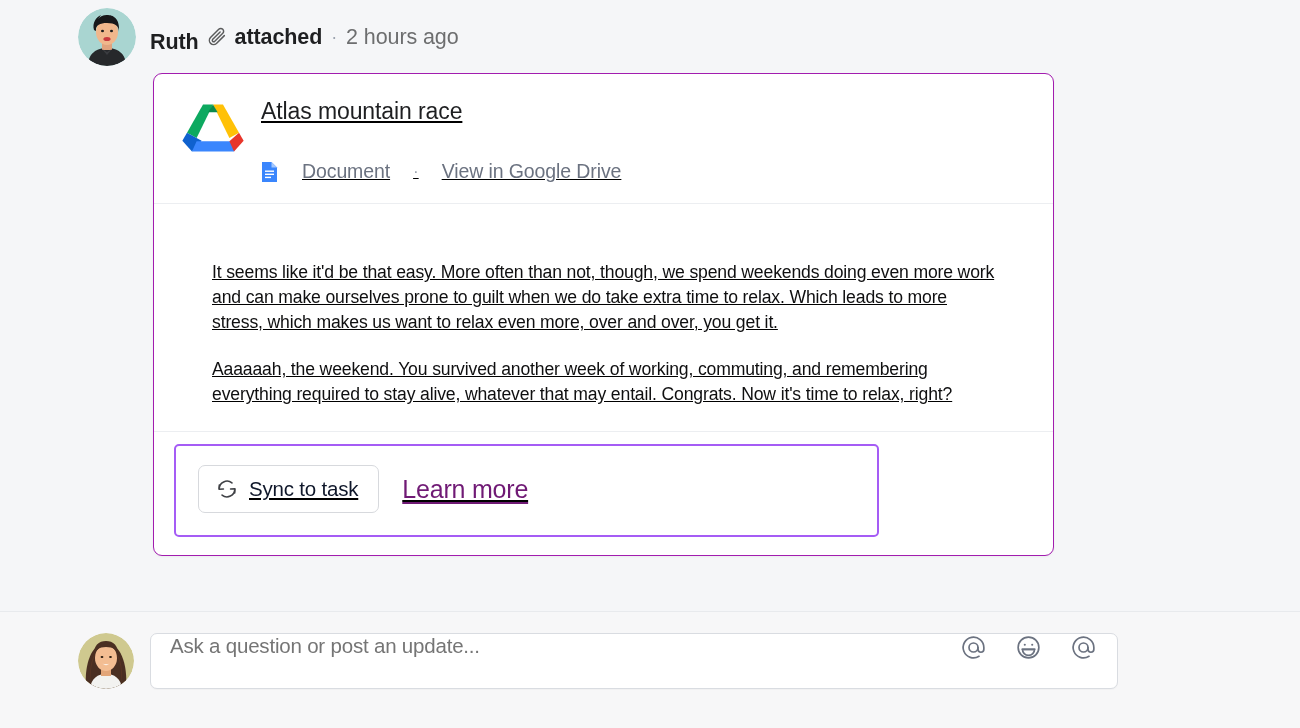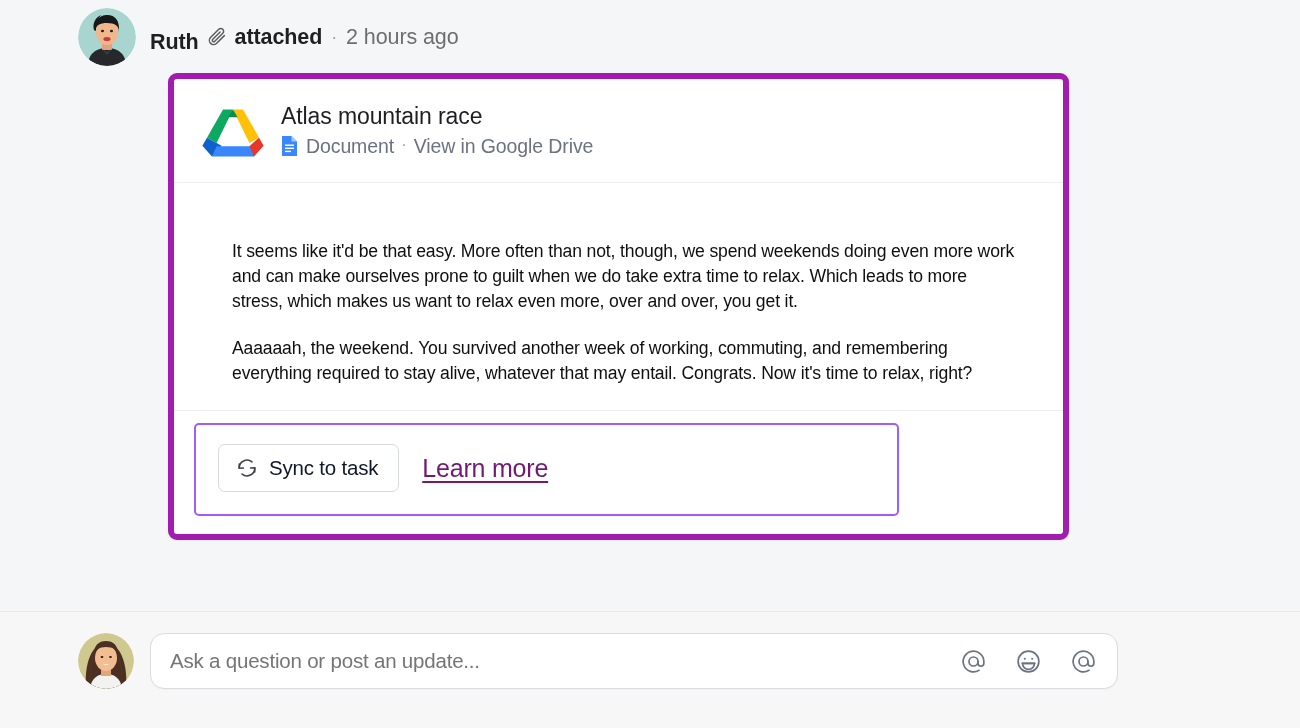--- a/index.html
+++ b/index.html
@@ -48,27 +48,28 @@
   .author { color: #1e1f21; font-weight: 600; margin-top: 10px; }
   .verb   { color: #1e1f21; font-weight: 600; }
   .dot-sep { color: #9ca3af; font-size: 18px; padding: 0 2px; }
   .timestamp { color: #6d6e6f; font-weight: 400; }
   .clip-icon { display:flex; align-items:center; color:#5a5b5c; }
   .clip-icon svg { display:block; }
 
   
   .card {
     position: absolute;
-    left: 168px; top: 73px;
+    left: 153px; top: 73px;
     width: 901px;
     background: #ffffff;
-    border: 6px solid #a21caf;
+    border: 1px solid #a21caf;
     border-radius: 9px;
     box-shadow: 0 1px 2px rgba(60,64,67,0.05);
     overflow: hidden;
+    text-decoration: underline;
   }
 
   .card-head {
     display: flex;
     align-items: flex-start;
     gap: 17px;
     padding: 22px 26px 20px 28px;
     border-bottom: 1px solid #eceef1;
   }
   .drive-logo { flex: 0 0 62px; width:62px; height:58px; margin-top:3px; }
@@ -77,24 +78,26 @@
   .card-head-text { display:flex; flex-direction:column; gap:6px; padding-top:2px; }
   .file-title {
     font-size: 23px;
     color: #1e1f21;
     font-weight: 400;
     letter-spacing: -0.1px;
     line-height: 1.15;
   }
   .file-meta {
     display: flex;
-    gap: 7px;
+    align-items: center;
+    gap: 23px;
     font-size: 19.5px;
     color: #6b7280;
     letter-spacing: -0.1px;
+    margin-top: 30px;
   }
   .docs-icon { width: 17px; height: 22px; flex: 0 0 17px; display:block; margin-right:1px;}
   .docs-icon svg { display:block; width:100%; height:100%; }
   .meta-dot { color:#9ca3af; font-size:17px; }
   .meta-link { color:#6b7280; cursor:pointer; }
 
   
   .doc-preview {
     padding: 56px 44px 24px 58px;
     border-bottom: 1px solid #eceef1;
@@ -161,23 +164,23 @@
     display: flex;
     align-items: center;
     gap: 16px;
   }
   .composer .avatar { width:56px; height:56px; flex:0 0 56px; }
   .composer-box {
     width: 968px;
     height: 56px;
     background: #ffffff;
     border: 1px solid #d9dce1;
-    border-radius: 14px;
-    display: flex;
-    align-items: center;
+    border-radius: 7px;
+    display: flex;
+    align-items: flex-start;
     padding: 0 20px 0 19px;
     box-shadow: 0 1px 1px rgba(60,64,67,0.03);
   }
   .composer-placeholder {
     flex: 1;
     font-size: 20.5px;
     color: #6b7280;
     letter-spacing: -0.2px;
     background: transparent;
     border: none;

